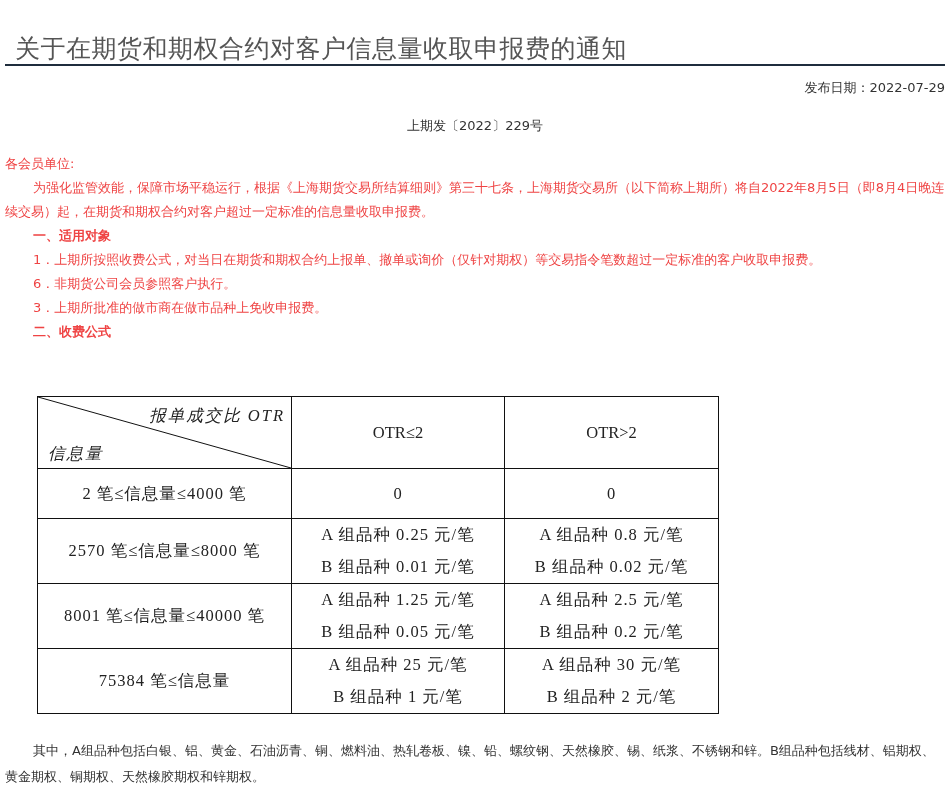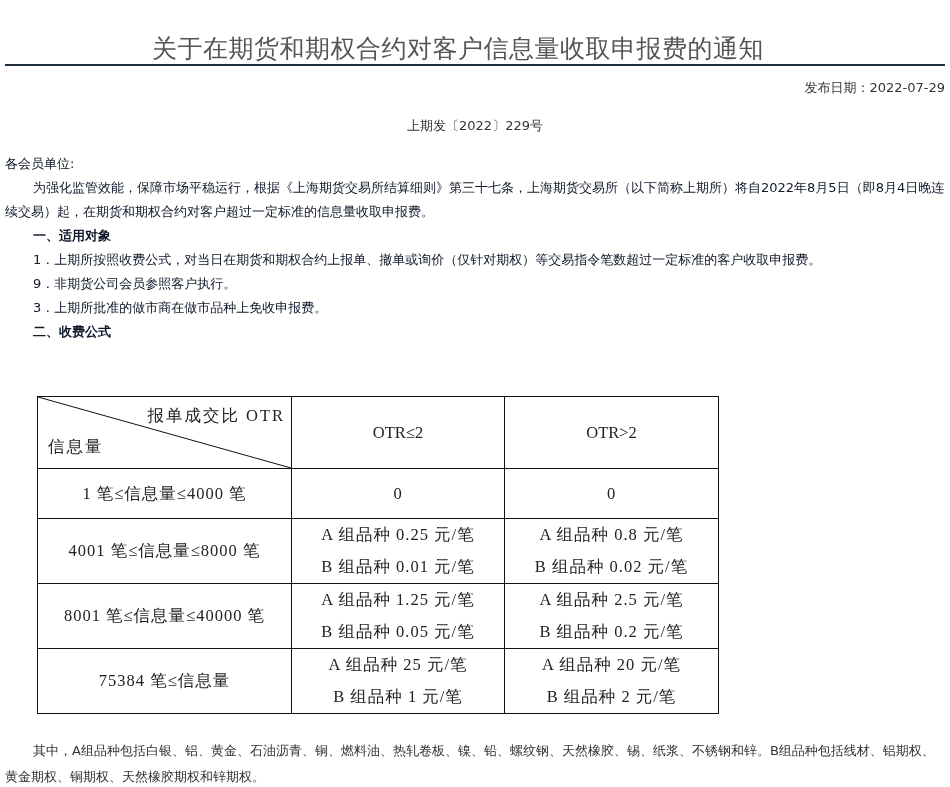--- a/index.html
+++ b/index.html
@@ -3,61 +3,61 @@
 <meta charset="utf-8">
 <style>
   html, body { margin: 0; padding: 0; background: #ffffff; }
   body {
     width: 950px; height: 787px; overflow: hidden; position: relative;
     font-family: "DejaVu Sans", "Liberation Sans", sans-serif;
     color: #333333;
   }
   .title {
     position: absolute; left: 0; top: 14px; width: 764px;
-    text-align: right; font-size: 25px; color: #555555; letter-spacing: 0.5px;
-    line-height: 36px; font-weight: normal;
+    text-align: left; font-size: 25px; color: #555555; letter-spacing: 0.5px;
+    line-height: 36px; font-weight: normal; padding-left: 15px;
   }
   .divider {
     position: absolute; left: 5px; top: 64px; width: 940px; height: 2px;
     background: #1f2d3d;
   }
   .pubdate {
     position: absolute; right: 5px; top: 79px; font-size: 13px; color: #333;
     line-height: 18px;
   }
   .docno {
     position: absolute; left: 0; top: 117px; width: 950px; text-align: center;
     font-size: 13px; color: #333; line-height: 18px;
   }
-  .body-text { position: absolute; left: 5px; width: 940px; font-size: 13px; line-height: 24px; color: #0f172a; }
+  .body-text { position: absolute; left: 5px; width: 940px; font-size: 13px; line-height: 24px; color: #ef4444; }
   .p { margin: 0; }
   .indent { text-indent: 28px; }
   .item { padding-left: 28px; }
   .section { padding-left: 28px; font-weight: bold; }
   .para-wrap { white-space: normal; word-break: break-all; }
 
   table.fee {
     position: absolute; left: 37px; top: 396px;
     border-collapse: collapse;
     font-family: "Liberation Serif", "DejaVu Serif", serif;
     font-size: 16.5px; color: #222;
   }
   table.fee td {
     border: 1.5px solid #111; text-align: center; vertical-align: middle; padding: 0;
   }
-  .c0 { width: 253px; }
+  .c0 { width: 253px; font-style: italic; }
   .c1 { width: 212px; }
   .c2 { width: 213px; }
   .hdr-row td { height: 71px; }
   .diag {
     position: relative; height: 71px; width: 253px;
   }
   .diag svg { position: absolute; left: 0; top: 0; }
   .diag .top-label { position: absolute; right: 6px; top: 8px; letter-spacing: 2px; }
-  .diag .bottom-label { position: absolute; left: 10px; bottom: 10px; letter-spacing: 2px; }
+  .diag .bottom-label { position: absolute; left: 10px; bottom: 3px; letter-spacing: 2px; }
   .r1 td { height: 49px; }
   .r2 td, .r3 td { height: 64px; }
   .r4 td { height: 63px; }
   .rate-line { line-height: 32px; letter-spacing: 1px; }
   .range { letter-spacing: 1px; }
 
   .footer-text { position: absolute; left: 5px; top: 738px; width: 940px; font-size: 13px; line-height: 26px; color: #333; text-indent: 28px; }
 </style>
 </head>
 <body>
@@ -65,51 +65,51 @@
 <h1 class="title">关于在期货和期权合约对客户信息量收取申报费的通知</h1>
 <div class="divider"></div>
 <div class="pubdate">发布日期：2022-07-29</div>
 <div class="docno">上期发〔2022〕229号</div>
 
 <div class="body-text" style="top:152px;">
   <p class="p">各会员单位:</p>
   <p class="p indent para-wrap">为强化监管效能，保障市场平稳运行，根据《上海期货交易所结算细则》第三十七条，上海期货交易所（以下简称上期所）将自2022年8月5日（即8月4日晚连续交易）起，在期货和期权合约对客户超过一定标准的信息量收取申报费。</p>
   <p class="p section">一、适用对象</p>
   <p class="p item">1．上期所按照收费公式，对当日在期货和期权合约上报单、撤单或询价（仅针对期权）等交易指令笔数超过一定标准的客户收取申报费。</p>
-  <p class="p item">9．非期货公司会员参照客户执行。</p>
+  <p class="p item">6．非期货公司会员参照客户执行。</p>
   <p class="p item">3．上期所批准的做市商在做市品种上免收申报费。</p>
   <p class="p section">二、收费公式</p>
 </div>
 
 <table class="fee">
   <tbody>
       <tr class="hdr-row">
     <td class="c0">
       <div class="diag">
         <svg width="253" height="71">
           <line x1="0" y1="0" x2="253" y2="71" stroke="#111" stroke-width="1"></line>
         </svg>
         <span class="top-label">报单成交比 OTR</span>
         <span class="bottom-label">信息量</span>
       </div>
     </td>
     <td class="c1">OTR≤2</td>
     <td class="c2">OTR&gt;2</td>
   </tr>
   <tr class="r1">
-    <td class="range">1 笔≤信息量≤4000 笔</td>
+    <td class="range">2 笔≤信息量≤4000 笔</td>
     <td>
           <div class="rate-line">0</div>
         </td>
     <td>
           <div class="rate-line">0</div>
         </td>
   </tr>
   <tr class="r2">
-    <td class="range">4001 笔≤信息量≤8000 笔</td>
+    <td class="range">2570 笔≤信息量≤8000 笔</td>
     <td>
       <div class="rate-line">A 组品种 0.25 元/笔</div>
       <div class="rate-line">B 组品种 0.01 元/笔</div>
     </td>
     <td>
       <div class="rate-line">A 组品种 0.8 元/笔</div>
       <div class="rate-line">B 组品种 0.02 元/笔</div>
     </td>
   </tr>
   <tr class="r3">
@@ -123,20 +123,20 @@
       <div class="rate-line">B 组品种 0.2 元/笔</div>
     </td>
   </tr>
   <tr class="r4">
     <td class="range">75384 笔≤信息量</td>
     <td>
       <div class="rate-line">A 组品种 25 元/笔</div>
       <div class="rate-line">B 组品种 1 元/笔</div>
     </td>
     <td>
-      <div class="rate-line">A 组品种 20 元/笔</div>
+      <div class="rate-line">A 组品种 30 元/笔</div>
       <div class="rate-line">B 组品种 2 元/笔</div>
     </td>
   </tr>
 </tbody>
   </table>
 
 <p class="footer-text para-wrap" style="margin:0;">其中，A组品种包括白银、铝、黄金、石油沥青、铜、燃料油、热轧卷板、镍、铅、螺纹钢、天然橡胶、锡、纸浆、不锈钢和锌。B组品种包括线材、铝期权、黄金期权、铜期权、天然橡胶期权和锌期权。</p>
 
 </body></html>

